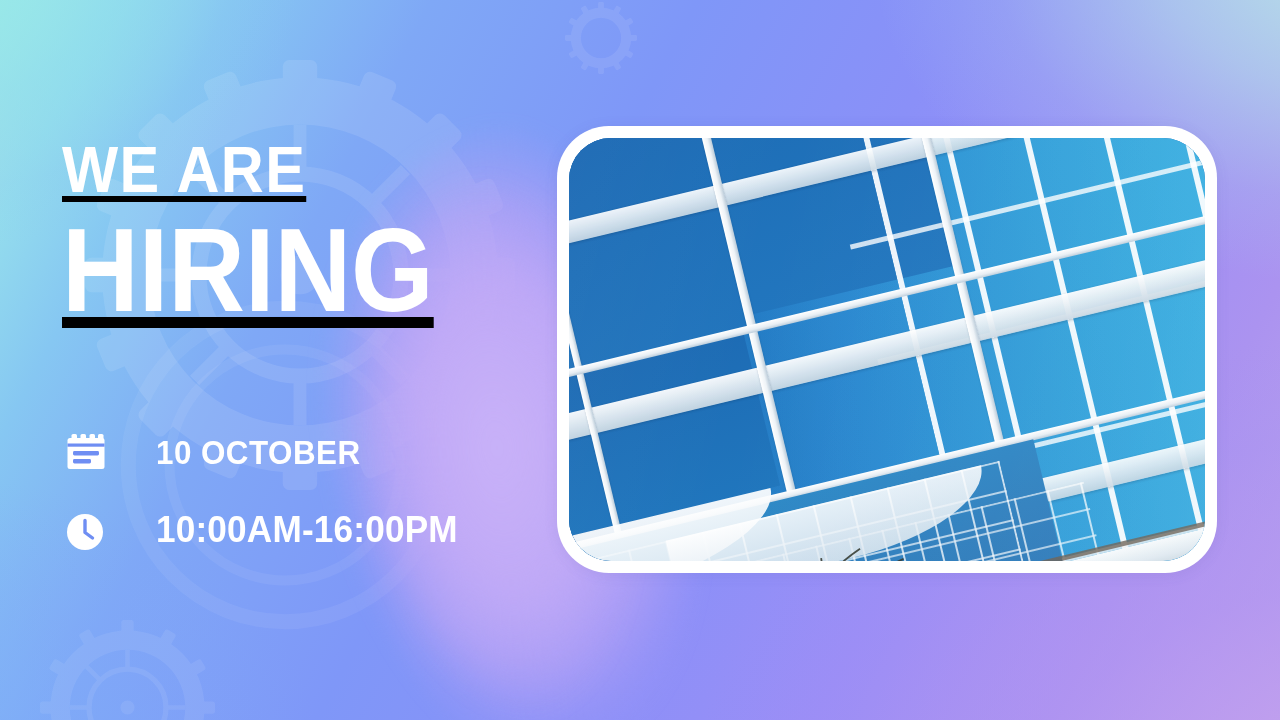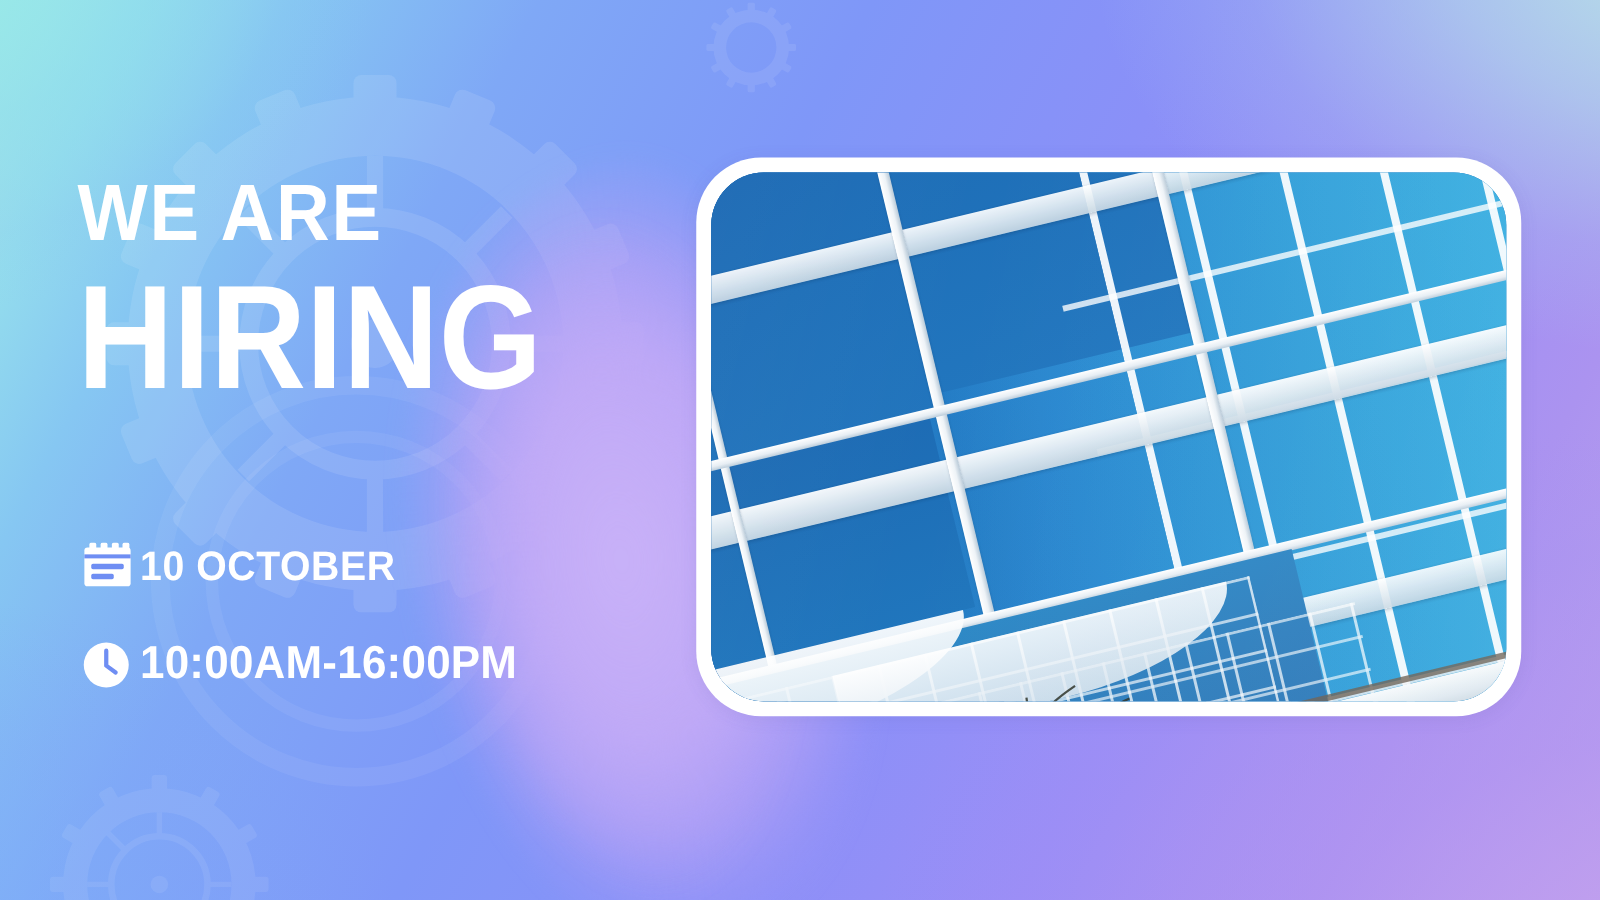--- a/index.html
+++ b/index.html
@@ -111,20 +111,21 @@
   .gear-small { left: 40px;  top: 620px; width: 175px; height: 175px; opacity: 0.075; }
   .gear-tiny  { left: 565px; top: 2px;   width: 72px;  height: 72px;  opacity: 0.085; }
   .ring-arc   { left: 120px; top: 300px; width: 330px; height: 330px; opacity: 0.06; }
 
   
   .headline-block {
     position: absolute;
     left: 62px;
     top: 138px;
     z-index: 6;
+    text-decoration: underline;
   }
   .line-we-are {
     font-size: 64px;
     line-height: 64px;
     font-weight: 700;
     letter-spacing: 1.5px;
     color: #ffffff;
     font-stretch: condensed;
     transform: scaleX(0.93);
     transform-origin: left center;
@@ -146,20 +147,21 @@
   .info-block {
     position: absolute;
     left: 66px;
     top: 425px;
     z-index: 6;
   }
   .info-row {
     display: flex;
     align-items: center;
     height: 56px;
+    gap: 44px;
   }
   .info-row + .info-row { margin-top: 14px; align-items: flex-end; }
   .info-icon {
     width: 46px;
     flex: 0 0 46px;
     display: flex;
     align-items: center;
     justify-content: flex-start;
   }
   .info-icon svg { display: block; }

